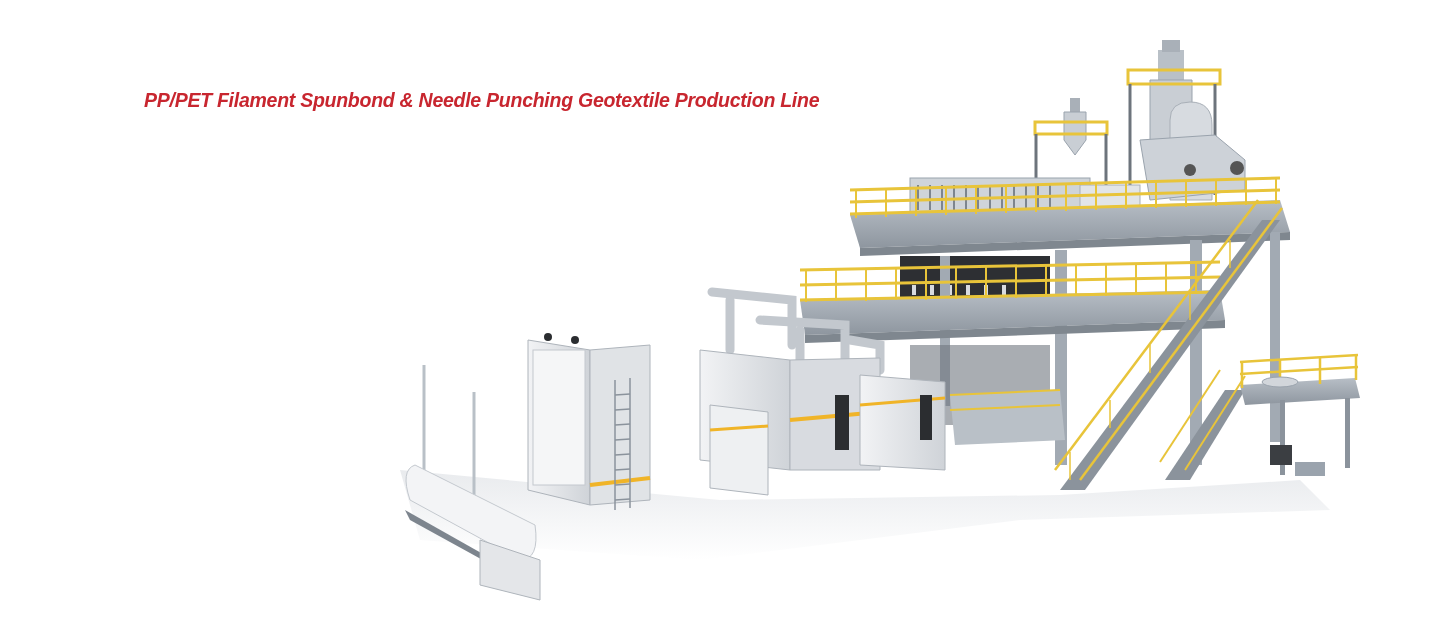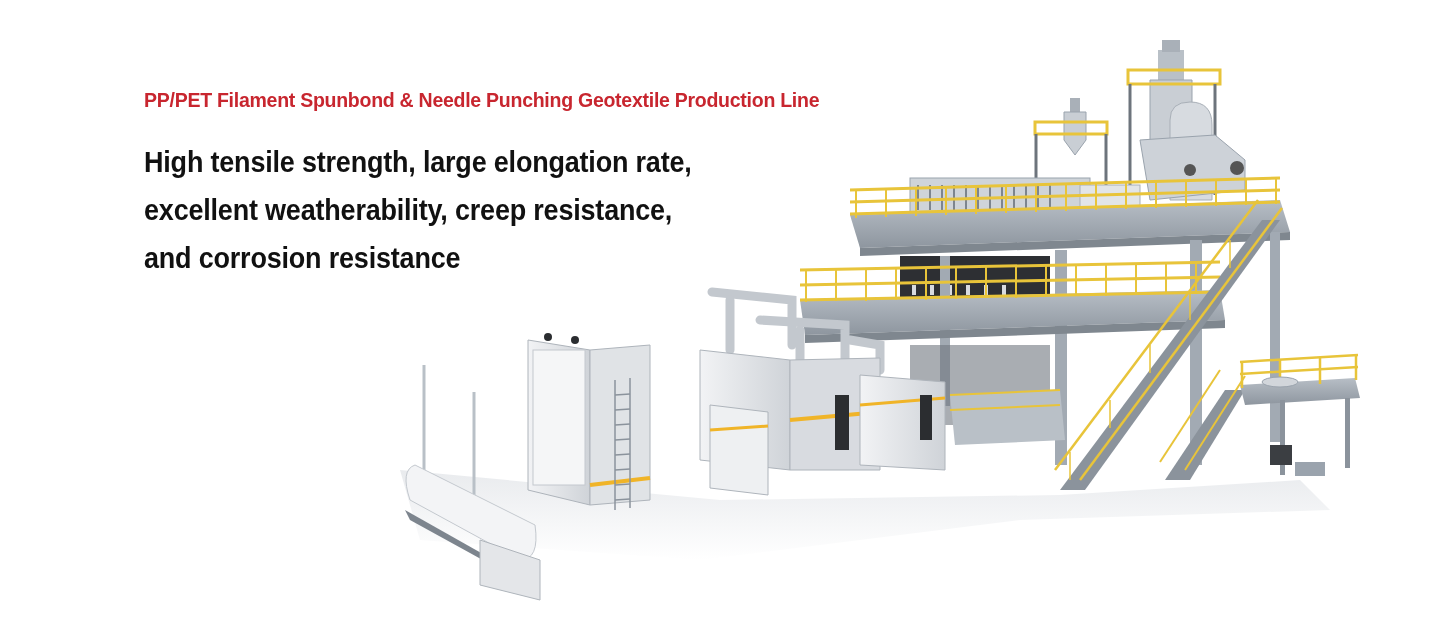--- a/index.html
+++ b/index.html
@@ -1,17 +1,17 @@
 <!DOCTYPE html>
 <html><head>
 <meta charset="utf-8">
 <style>
   html,body{margin:0;padding:0;background:#ffffff;}
   body{width:1440px;height:640px;overflow:hidden;position:relative;font-family:"Liberation Sans","DejaVu Sans",sans-serif;}
-  .banner{position:absolute;left:0;top:0;width:1440px;height:640px;background:#ffffff;}
+  .banner{position:absolute;left:0;top:0;width:1440px;height:640px;background:#ffffff;font-style:italic;}
   .subtitle{position:absolute;left:144px;top:88px;font-size:21px;font-weight:700;color:#c8262f;letter-spacing:-0.3px;white-space:nowrap;transform:scaleX(0.93);transform-origin:left top;}
   .headline{position:absolute;left:144px;top:138px;width:620px;}
   .headline div{font-size:29px;font-weight:700;color:#111111;line-height:48px;white-space:nowrap;letter-spacing:-0.2px;transform:scaleX(0.93);transform-origin:left top;}
   .scene{position:absolute;left:0;top:0;width:1440px;height:640px;}
 </style>
 </head>
 <body>
 
 <div class="banner">
 
@@ -221,18 +221,13 @@
     <g stroke="#b9c0c7" stroke-width="3">
       <line x1="424" y1="365" x2="424" y2="480"></line>
       <line x1="474" y1="392" x2="474" y2="500"></line>
     </g>
     <path d="M415,465 Q400,470 410,500 L520,560 Q540,560 535,525 Z" fill="#f3f4f6" stroke="#c3c8ce"></path>
     <polygon points="405,510 520,575 528,585 410,520" fill="#7d858e"></polygon>
     <polygon points="480,540 540,560 540,600 480,585" fill="#e4e6e9" stroke="#aeb4bb"></polygon>
   </svg>
 
   <div class="subtitle">PP/PET Filament Spunbond &amp; Needle Punching Geotextile Production Line</div>
-  <div class="headline">
-    <div>High tensile strength, large elongation rate,</div>
-    <div>excellent weatherability, creep resistance,</div>
-    <div>and corrosion resistance</div>
-  </div>
 </div>
 
 </body></html>

